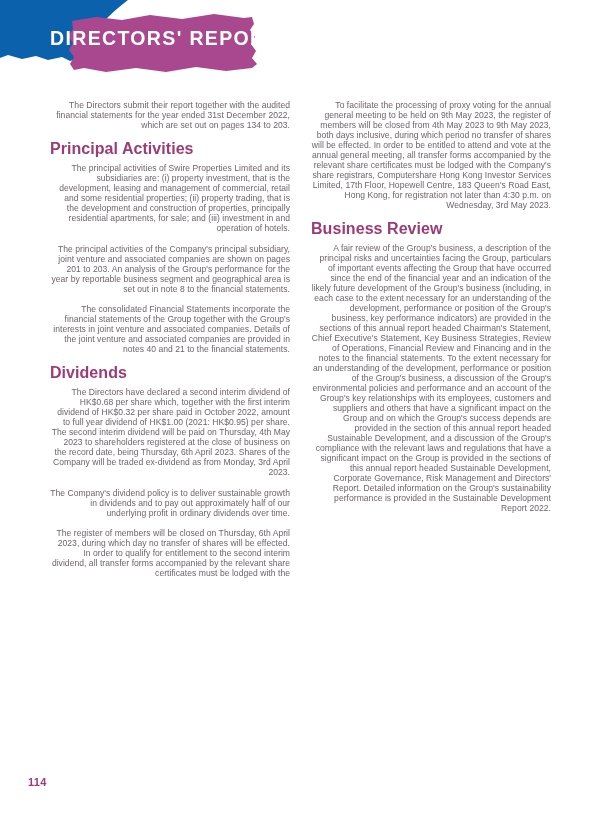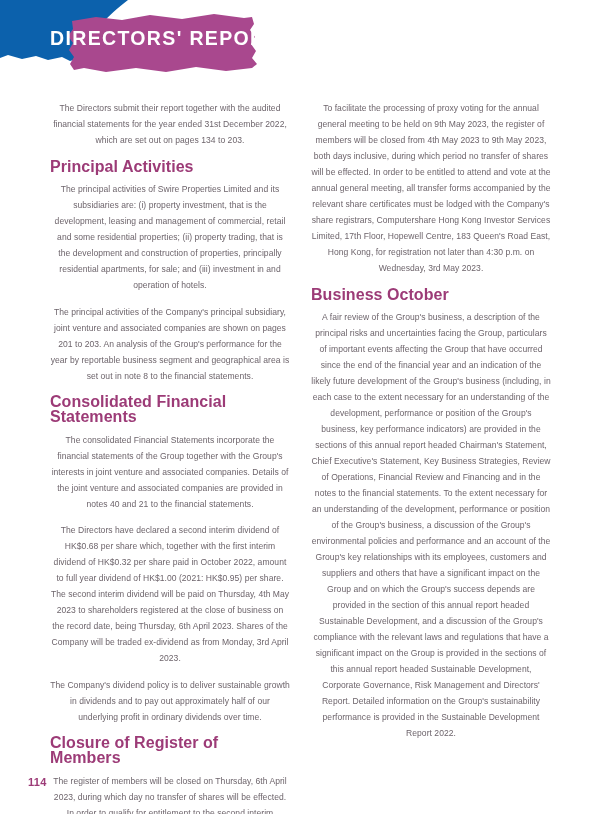--- a/index.html
+++ b/index.html
@@ -50,24 +50,24 @@
     gap: 21px;
     align-items: flex-start;
   }
   .column {
     width: 240px;
     flex: 0 0 240px;
   }
 
   .para {
     font-size: 8.55px;
-    line-height: 16px;
+    line-height: 10px;
     color: #6d646b;
     margin: 0 0 10.5px 0;
-    text-align: center;
+    text-align: right;
     letter-spacing: 0.04px;
   }
   .para:last-child { margin-bottom: 0; }
 
   h2.section-heading {
     font-size: 16px;
     line-height: 15px;
     font-weight: bold;
     color: #9c3b77;
     margin: 7px 0 7.5px 0;
@@ -104,29 +104,28 @@
 </div>
 <div class="header-title">DIRECTORS' REPORT</div>
 
 <div class="page-body">
 
   <div class="column">
     <p class="para">The Directors submit their report together with the audited financial statements for the year ended 31st December 2022, which are set out on pages 134 to 203.</p>
     <h2 class="section-heading">Principal Activities</h2>
     <p class="para">The principal activities of Swire Properties Limited and its subsidiaries are: (i) property investment, that is the development, leasing and management of commercial, retail and some residential properties; (ii) property trading, that is the development and construction of properties, principally residential apartments, for sale; and (iii) investment in and operation of hotels.</p>
     <p class="para">The principal activities of the Company's principal subsidiary, joint venture and associated companies are shown on pages 201 to 203. An analysis of the Group's performance for the year by reportable business segment and geographical area is set out in note 8 to the financial statements.</p>
-    <h2 class="section-heading">Consolidated Financial Statements</h2>
     <p class="para">The consolidated Financial Statements incorporate the financial statements of the Group together with the Group's interests in joint venture and associated companies. Details of the joint venture and associated companies are provided in notes 40 and 21 to the financial statements.</p>
+    <h2 class="section-heading">Dividends</h2>
     <p class="para">The Directors have declared a second interim dividend of HK$0.68  per share which, together with the first interim dividend of HK$0.32 per share paid in October 2022, amount to full year dividend of HK$1.00 (2021: HK$0.95) per share. The second interim dividend will be paid on Thursday, 4th May 2023 to shareholders registered at the close of business on the record date, being Thursday, 6th April 2023. Shares of the Company will be traded ex-dividend as from Monday, 3rd April 2023.</p>
     <p class="para">The Company's dividend policy is to deliver sustainable growth in dividends and to pay out approximately half of our underlying profit in ordinary dividends over time.</p>
-    <h2 class="section-heading">Closure of Register of Members</h2>
     <p class="para">The register of members will be closed on Thursday, 6th April 2023, during which day no transfer of shares will be effected. In order to qualify for entitlement to the second interim dividend, all transfer forms accompanied by the relevant share certificates must be lodged with the</p>
   </div>
 
   <div class="column">
     <p class="para">To facilitate the processing of proxy voting for the annual general meeting to be held on 9th May 2023, the register of members will be closed from 4th May 2023 to 9th May 2023, both days inclusive, during which period no transfer of shares will be effected. In order to be entitled to attend and vote at the annual general meeting, all transfer forms accompanied by the relevant share certificates must be lodged with the Company's share registrars, Computershare Hong Kong Investor Services Limited, 17th Floor, Hopewell Centre, 183 Queen's Road East, Hong Kong, for registration not later than 4:30 p.m. on Wednesday, 3rd May 2023.</p>
-    <h2 class="section-heading">Business October</h2>
+    <h2 class="section-heading">Business Review</h2>
     <p class="para">A fair review of the Group's business, a description of the principal risks and uncertainties facing the Group, particulars of important events affecting the Group that have occurred since the end of the financial year and an indication of the likely future development of the Group's business (including, in each case to the extent necessary for an understanding of the development, performance or position of the Group's business, key performance indicators) are provided in the sections of this annual report headed Chairman's Statement, Chief Executive's Statement, Key Business Strategies, Review of Operations, Financial Review and Financing and in the notes to the financial statements. To the extent necessary for an understanding of the development, performance or position of the Group's business, a discussion of the Group's environmental policies and performance and an account of the Group's key relationships with its employees, customers and suppliers and others that have a significant impact on the Group and on which the Group's success depends are provided in the section of this annual report headed Sustainable Development, and a discussion of the Group's compliance with the relevant laws and regulations that have a significant impact on the Group is provided in the sections of this annual report headed Sustainable Development, Corporate Governance, Risk Management and Directors' Report. Detailed information on the Group's sustainability performance is provided in the Sustainable Development Report 2022.</p>
   </div>
 
 </div>
 
 <div class="page-number">114</div>
 
 </body></html>

